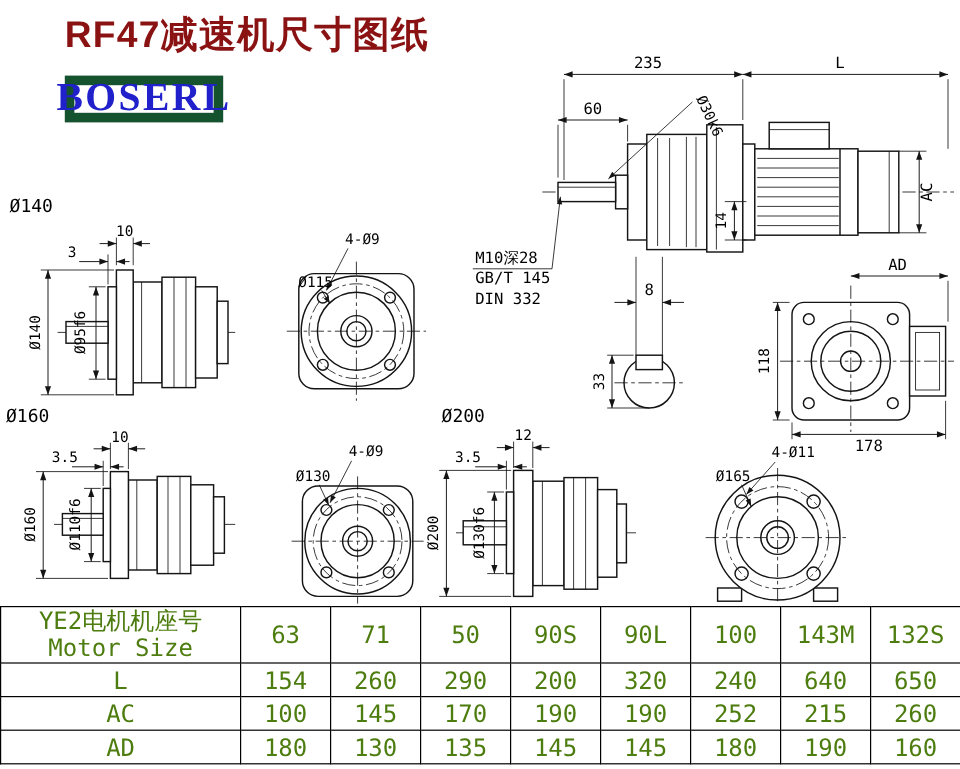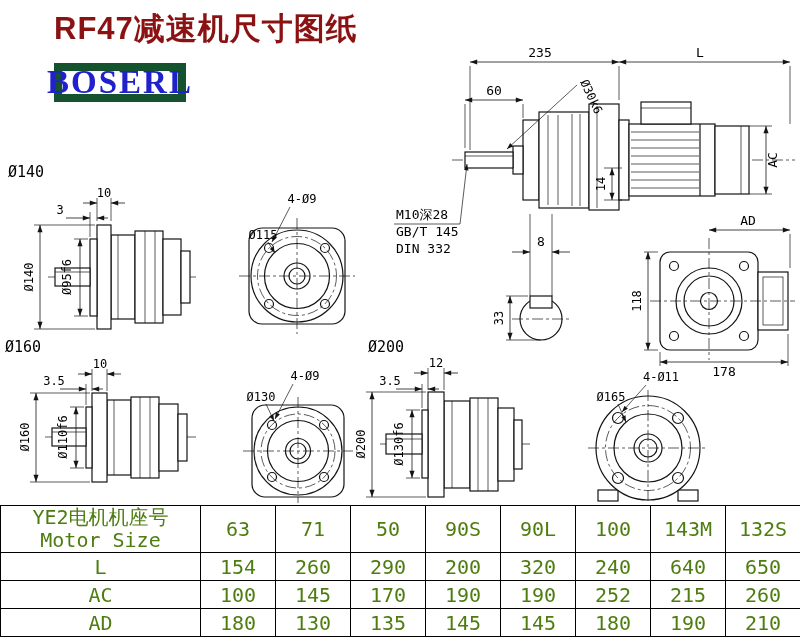--- a/index.html
+++ b/index.html
@@ -357,18 +357,18 @@
     </tr>
     <tr class="row">
       <td>AD</td>
       <td>180</td>
       <td>130</td>
       <td>135</td>
       <td>145</td>
       <td>145</td>
       <td>180</td>
       <td>190</td>
-      <td>210</td>
+      <td>160</td>
     </tr>
   </tbody>
     </table>
 
 </div>
 
 </body></html>

